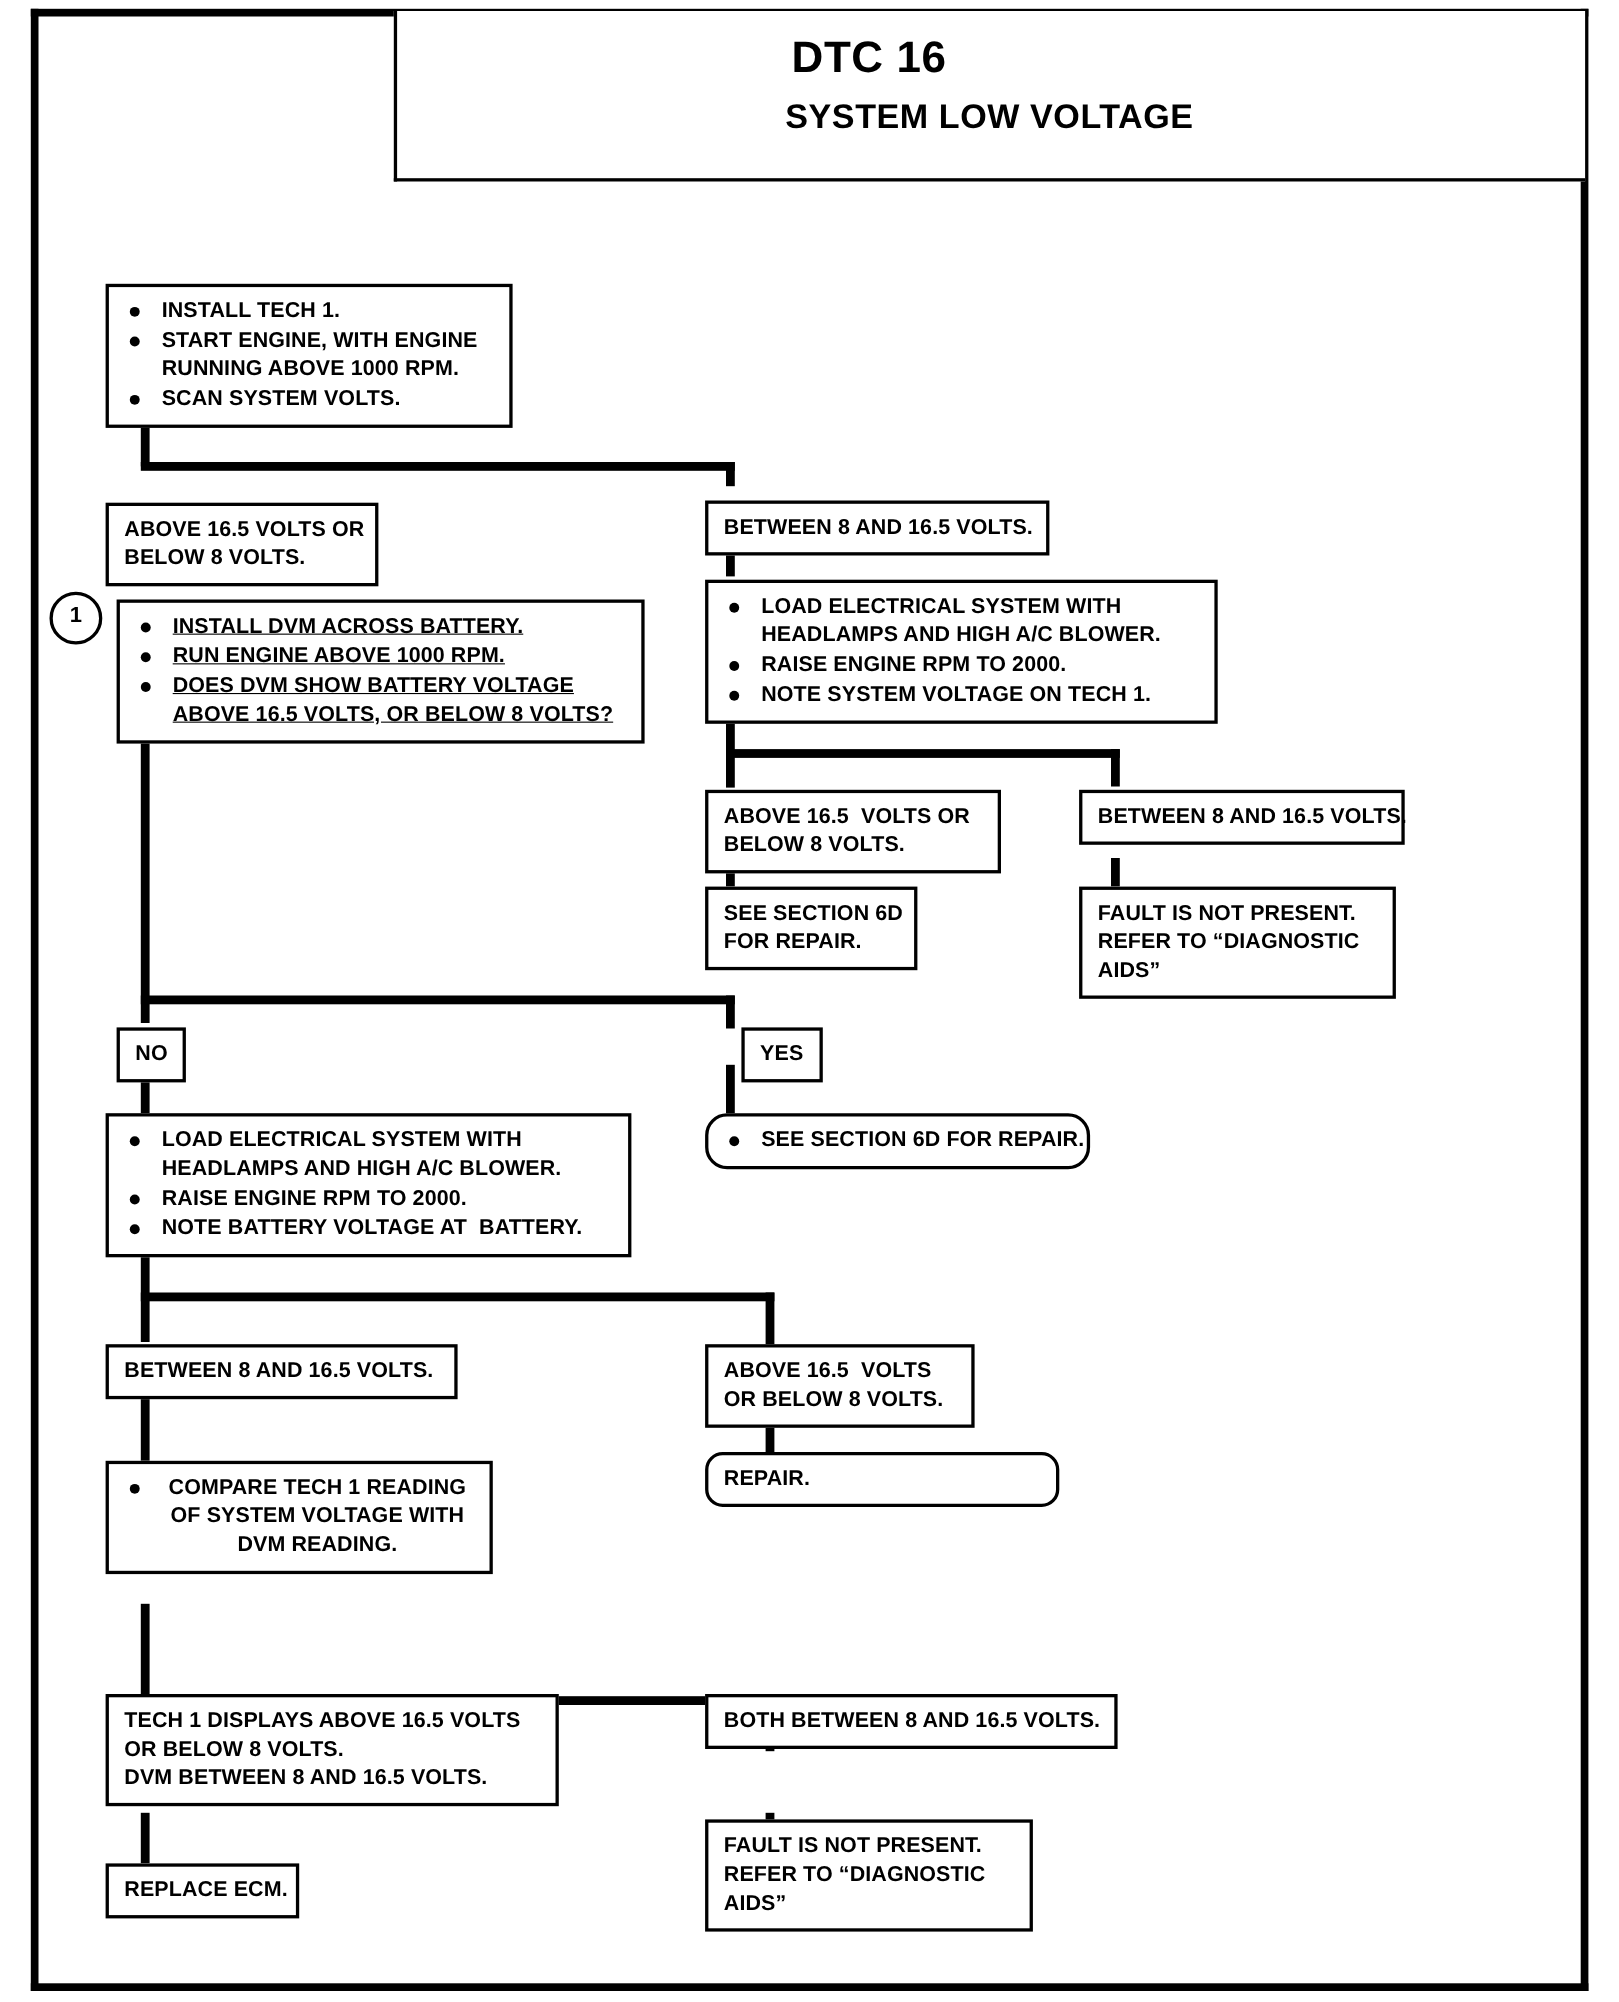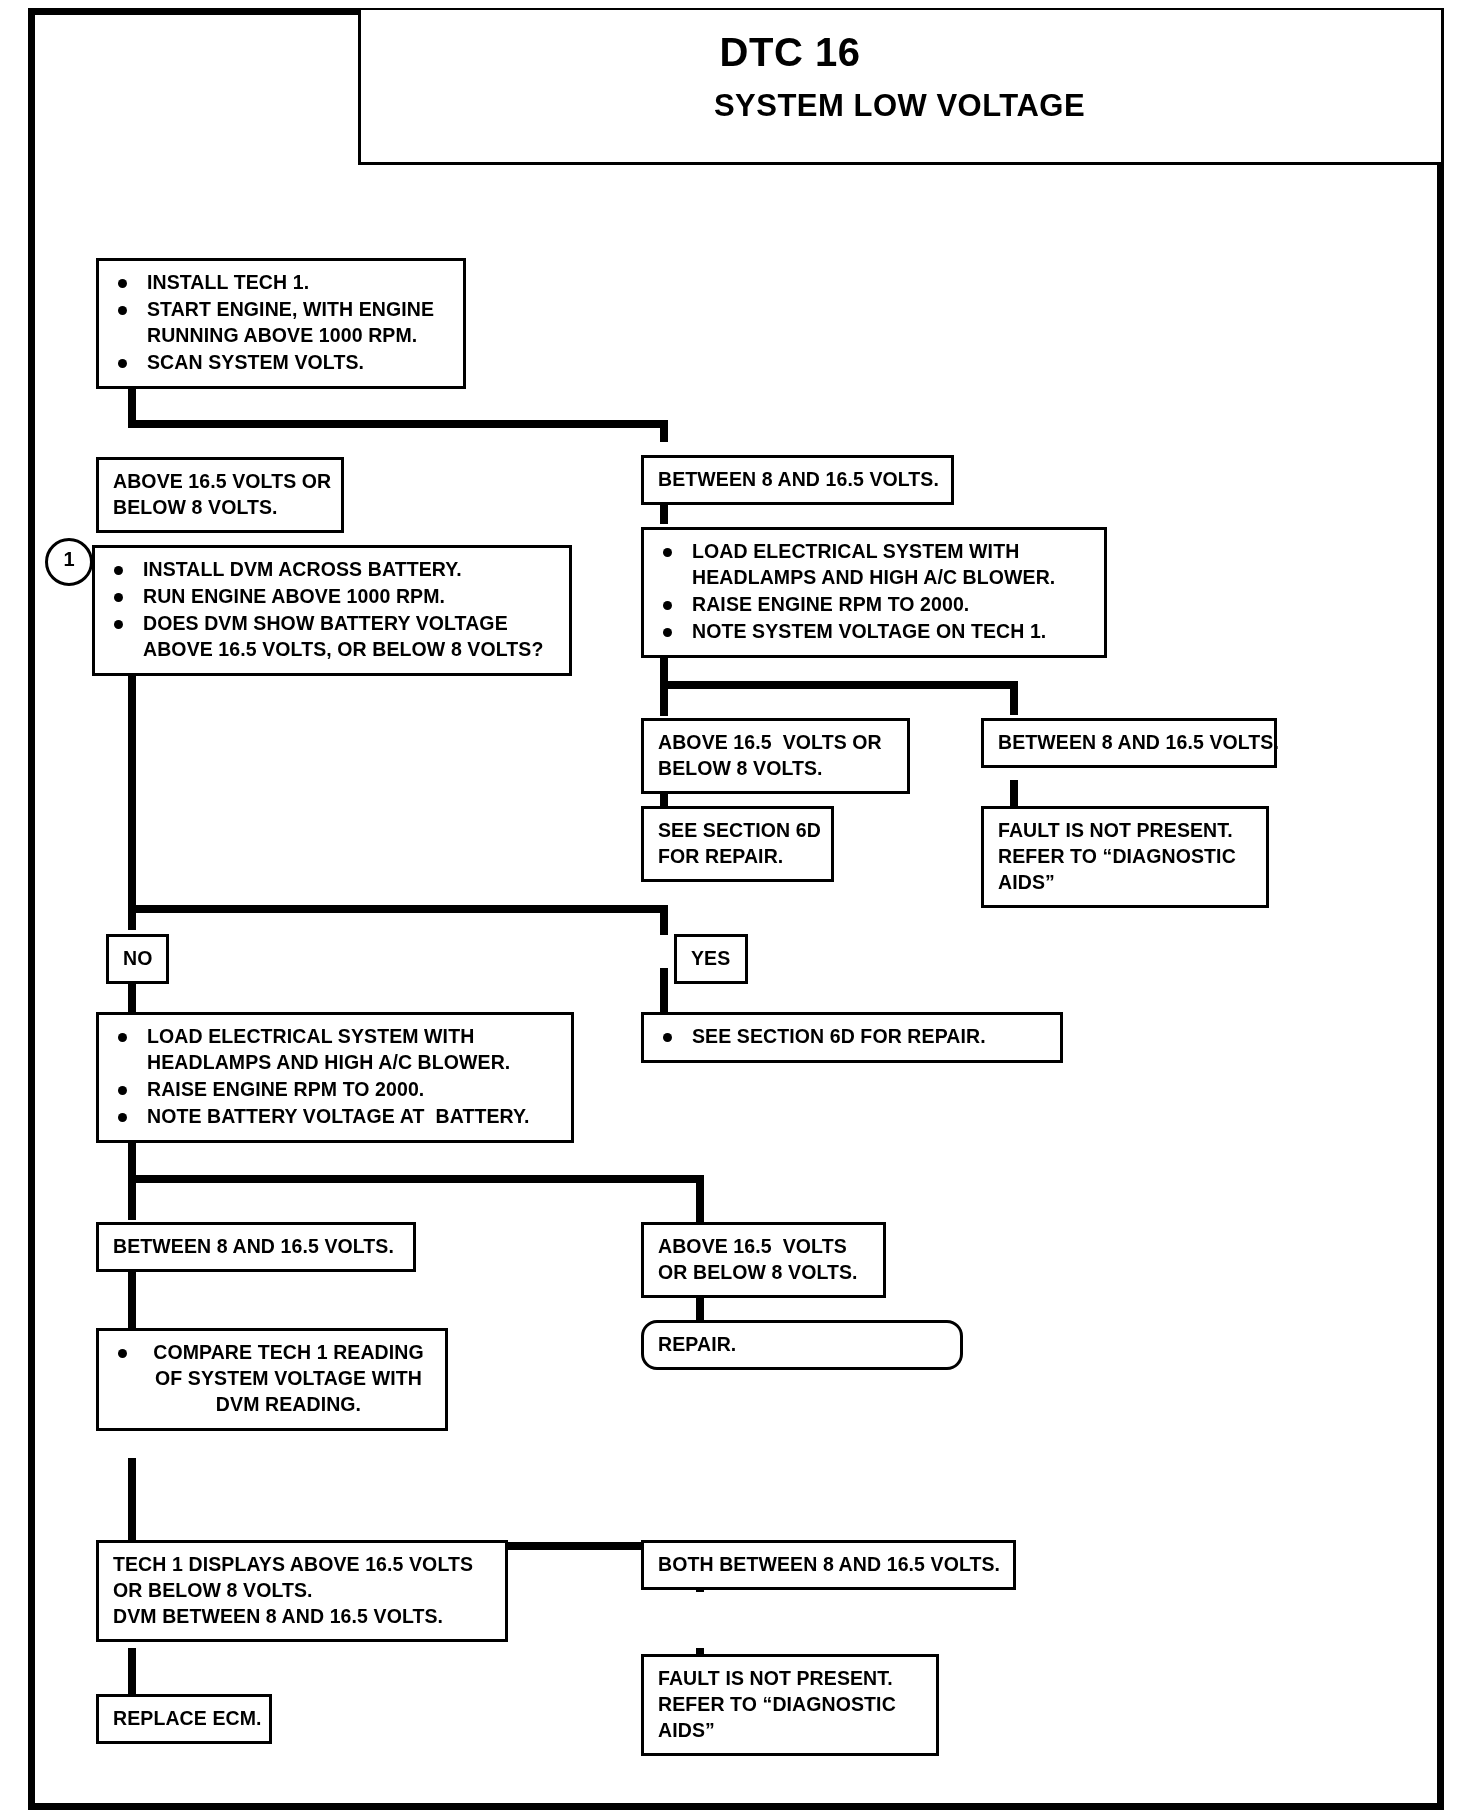--- a/index.html
+++ b/index.html
@@ -190,21 +190,21 @@
     <span class="line-txt">ABOVE 16.5 VOLTS OR</span>
     <span class="line-txt">BELOW 8 VOLTS.</span>
   </div>
 
   <div class="node plain" style="left:641px; top:455px; width:313px;">
     <span class="line-txt">BETWEEN 8 AND 16.5 VOLTS.</span>
   </div>
 
   <div class="circle-ref" style="left:45px; top:538px;">1</div>
 
-  <div class="node" style="left:92px; top:545px; width:480px;">
+  <div class="node" style="left:106px; top:545px; width:480px;text-decoration:underline;">
     <ul>
       <li>
         <span class="line-txt">INSTALL DVM ACROSS BATTERY.</span>
       </li>
       <li>
         <span class="line-txt">RUN ENGINE ABOVE 1000 RPM.</span>
       </li>
       <li>
         <span class="line-txt">DOES DVM SHOW BATTERY VOLTAGE</span>
         <span class="line-txt">ABOVE 16.5 VOLTS, OR BELOW 8 VOLTS?</span>
@@ -248,21 +248,21 @@
   </div>
 
   <div class="node plain" style="left:106px; top:934px; width:63px;">
     <span class="line-txt">NO</span>
   </div>
 
   <div class="node plain" style="left:674px; top:934px; width:74px;">
     <span class="line-txt">YES</span>
   </div>
 
-  <div class="node" style="left:641px; top:1012px; width:422px;">
+  <div class="node" style="left:641px; top:1012px; width:350px;border-radius:20px;">
     <ul>
       <li>
         <span class="line-txt">SEE SECTION 6D FOR REPAIR.</span>
       </li>
     </ul>
   </div>
 
   <div class="node" style="left:96px; top:1012px; width:478px;">
     <ul>
       <li>

